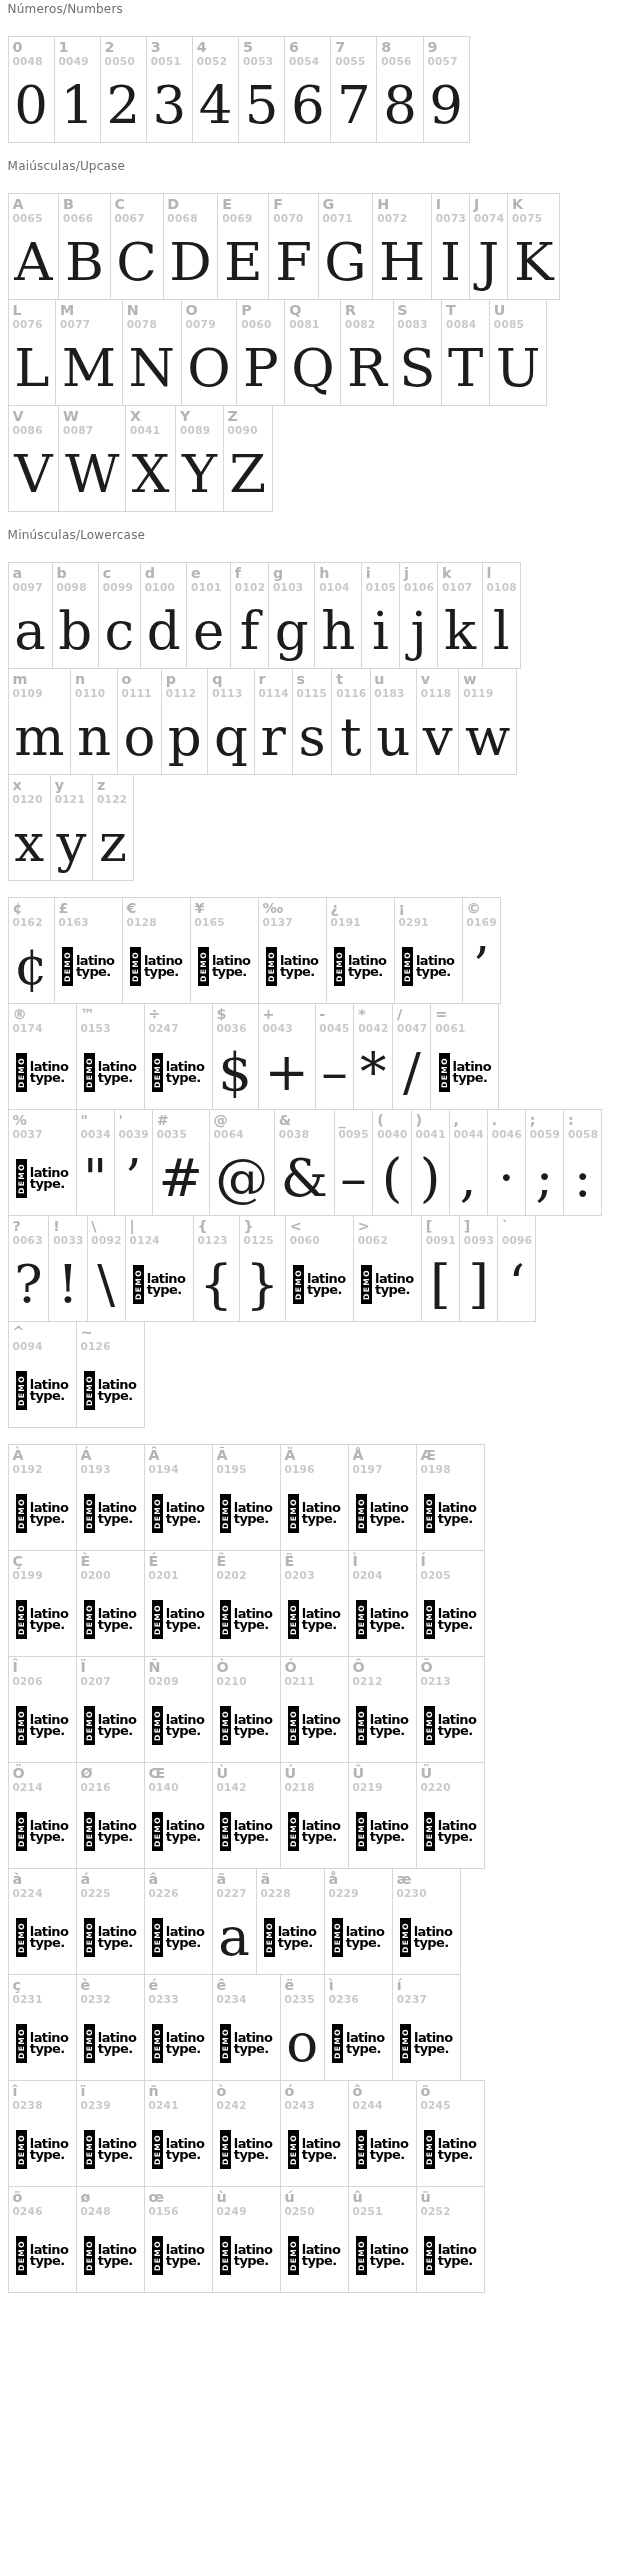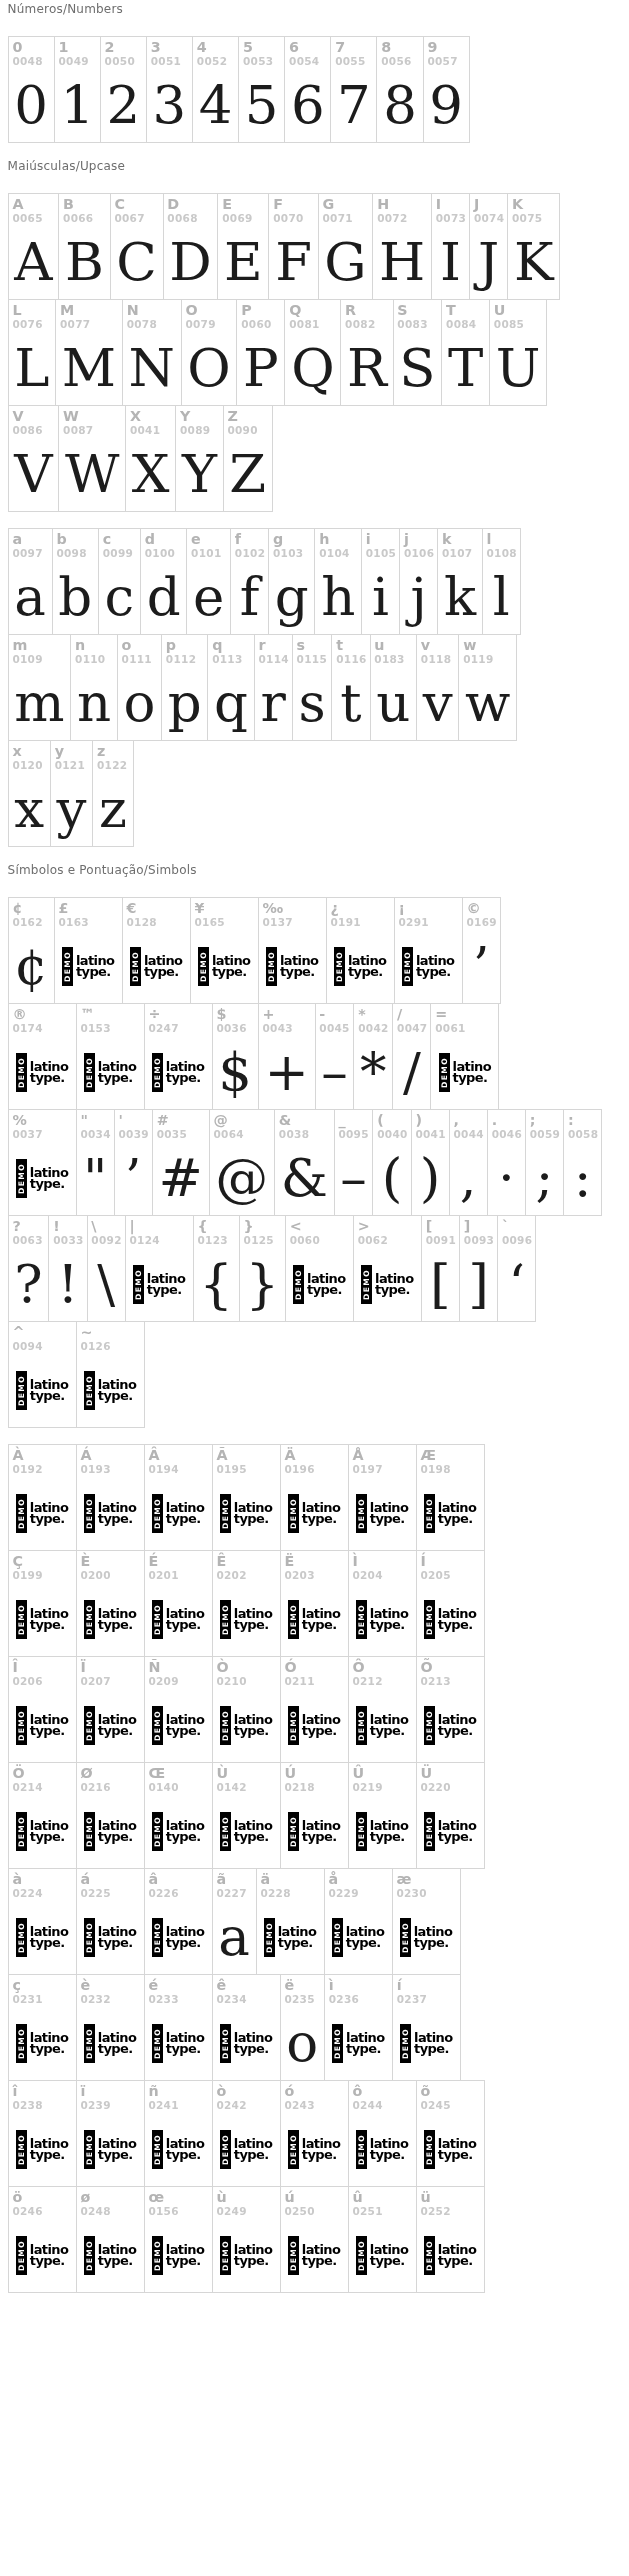--- a/index.html
+++ b/index.html
@@ -378,20 +378,21 @@
               <div class="cell-label">
                 <span class="char-label">Z</span>
                 <span class="code-label">0090</span>
               </div>
               <div class="glyph">Z</div>
             </div>
           </div>
         </div>
       </section>
       <section class="glyph-section">
+        <h2 class="section-heading">Minúsculas/Lowercase</h2>
         <div>
           <div class="glyph-row">
             <div class="cell char-cell">
               <div class="cell-label">
                 <span class="char-label">a</span>
                 <span class="code-label">0097</span>
               </div>
               <div class="glyph">a</div>
             </div>
             <div class="cell char-cell">
@@ -570,21 +571,20 @@
               <div class="cell-label">
                 <span class="char-label">z</span>
                 <span class="code-label">0122</span>
               </div>
               <div class="glyph">z</div>
             </div>
           </div>
         </div>
       </section>
       <section class="glyph-section">
-        <h2 class="section-heading">Símbolos e Pontuação/Simbols</h2>
         <div>
           <div class="glyph-row">
             <div class="cell char-cell">
               <div class="cell-label">
                 <span class="char-label">¢</span>
                 <span class="code-label">0162</span>
               </div>
               <div class="glyph">¢</div>
             </div>
             <div class="cell logo-cell">

